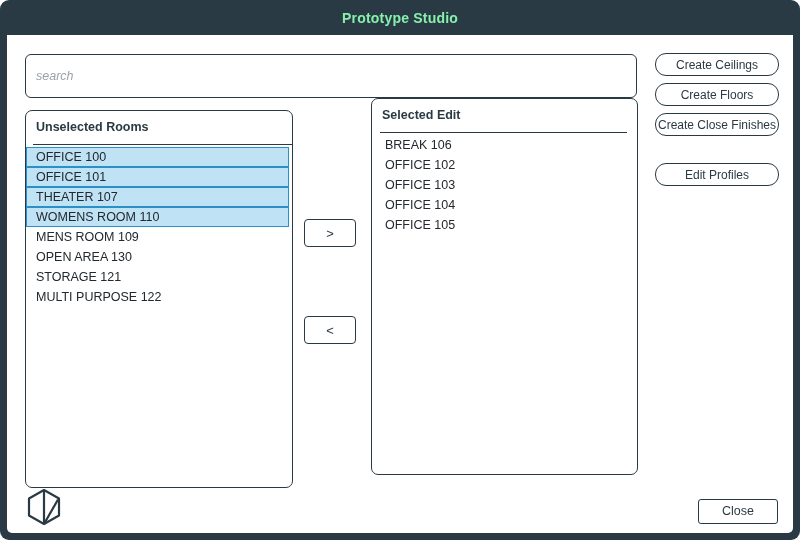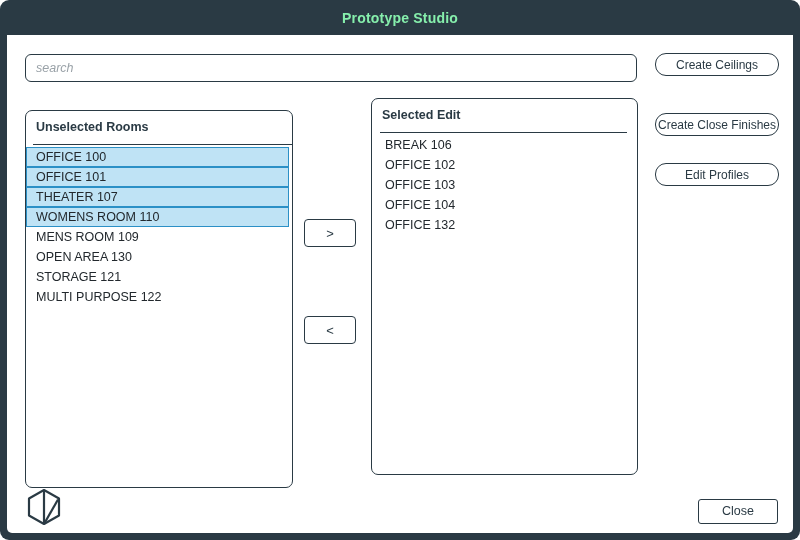--- a/index.html
+++ b/index.html
@@ -48,21 +48,21 @@
     border-radius: 0 0 5px 5px;
     overflow: hidden;
   }
 
   
   .search-input {
     position: absolute;
     left: 18px;
     top: 19px;
     width: 612px;
-    height: 28px;
+    height: 44px;
     box-sizing: border-box;
     border: 1.6px solid #2a3a44;
     border-radius: 6px;
     background: #ffffff;
     font-family: "Liberation Sans", sans-serif;
     font-size: 12.5px;
     font-style: italic;
     color: #333a40;
     padding: 0 10px;
     outline: none;
@@ -224,28 +224,29 @@
     </div>
 
     <div class="panel panel-right">
       <div class="panel-title">Selected Edit</div>
       <div class="panel-rule"></div>
       <ul class="list">
           <li class="row">BREAK 106</li>
           <li class="row">OFFICE 102</li>
           <li class="row">OFFICE 103</li>
           <li class="row">OFFICE 104</li>
-          <li class="row">OFFICE 132</li>
+          <li class="row">OFFICE 105</li>
         </ul>
     </div>
 
     <button class="xfer xfer-right">&gt;</button>
     <button class="xfer xfer-left">&lt;</button>
 
     <button class="action-btn btn-0">Create Ceilings</button>
+    <button class="action-btn btn-1">Create Floors</button>
     <button class="action-btn btn-2">Create Close Finishes</button>
     <button class="action-btn btn-3">Edit Profiles</button>
 
     <div class="logo">
       <svg width="44" height="44" viewBox="0 0 44 44" aria-hidden="true">
         <polygon points="22,5 37,13.5 37,30.5 22,39 7,30.5 7,13.5" fill="none" stroke="#2a3a44" stroke-width="2.2" stroke-linejoin="round"></polygon>
         <line x1="22" y1="5" x2="22" y2="39" stroke="#2a3a44" stroke-width="2.2"></line>
         <line x1="22" y1="39" x2="36" y2="14.5" stroke="#2a3a44" stroke-width="2.2"></line>
       </svg>
     </div>

